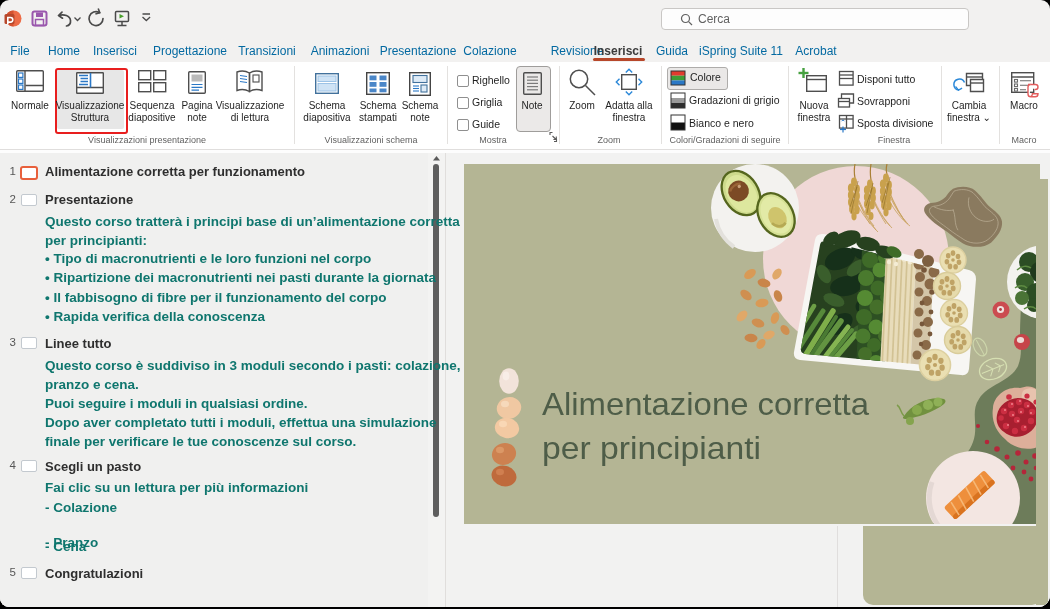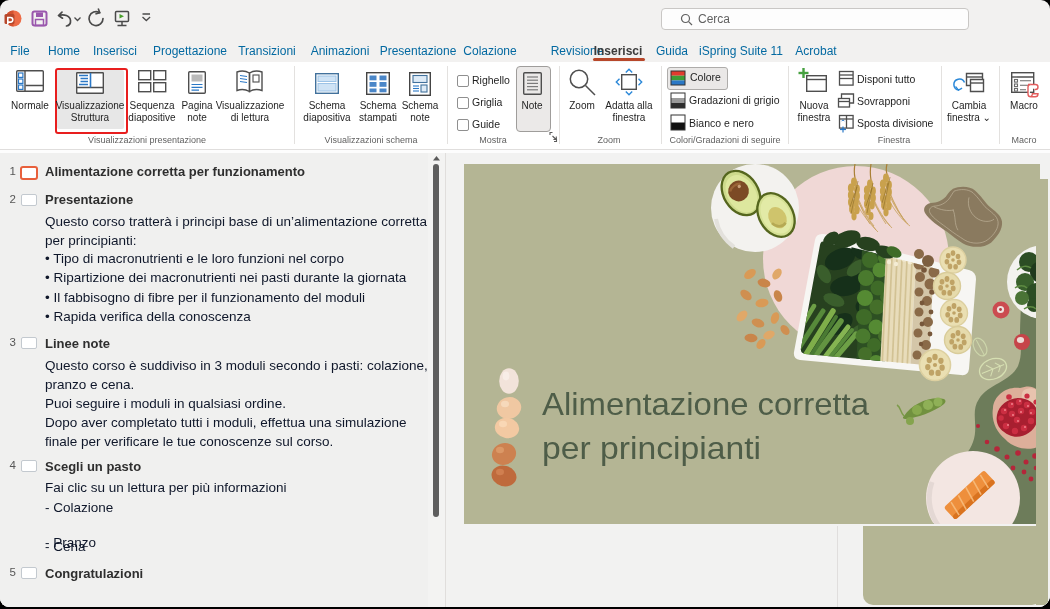--- a/index.html
+++ b/index.html
@@ -24,21 +24,21 @@
   .blabel{font-size:10px;color:#1f1f1f;position:absolute;text-align:center;line-height:12px;z-index:3;}
   .slabel{font-size:10.5px;color:#1f1f1f;position:absolute;white-space:nowrap;z-index:3;}
   .chk{width:10px;height:10px;border:1px solid #8f8f8f;border-radius:2px;background:#fff;position:absolute;}
   
   #content{left:0;top:149px;width:1050px;height:458px;background:#f0f0ef;position:absolute;border-top:1px solid #e0dedd;}
   #slidepane{position:absolute;left:446px;top:0;width:604px;height:458px;background:#f2f2f1;}
   #outline{position:absolute;left:0;top:0;width:445px;height:458px;background:#f0f0ef;border-right:1px solid #e0dedc;}
   .onum{position:absolute;font-size:11.5px;color:#565656;}
   .oicon{position:absolute;width:14px;height:10px;background:#fff;border:1.5px solid #c3c9cf;border-radius:2px;}
   .otitle{position:absolute;font-size:13px;font-weight:bold;color:#2e2e2e;white-space:nowrap;}
-  .obody{position:absolute;font-size:13.5px;color:#0f172a;white-space:nowrap;}
+  .obody{position:absolute;font-size:13.5px;color:#0f766e;white-space:nowrap;font-weight:bold;}
   
   #sthumb{position:absolute;left:433px;top:14px;width:6px;height:353px;background:#5e5e5e;border-radius:3px;}
   
   .green{background:#b4b594;position:absolute;}
 </style>
 </head>
 <body>
 <div id="win">
 
   <div id="qat" class="abs" style="left:0;top:0;width:660px;height:33px;">
@@ -339,25 +339,25 @@
       <span class="onum" style="left:8px;top:15px;width:8px;text-align:right">1</span>
       <div class="oicon" style="left:20px;top:16px;border:2.5px solid #e8603c;border-radius:3px;"></div>
       <div class="otitle" style="left:45px;top:14px">Alimentazione corretta per funzionamento</div>
       <span class="onum" style="left:8px;top:43px;width:8px;text-align:right">2</span>
       <div class="oicon" style="left:21px;top:44px"></div>
       <div class="otitle" style="left:45px;top:42px">Presentazione</div>
       <div class="obody" style="left:45px;top:64px">Questo corso tratterà i principi base di un’alimentazione corretta</div>
       <div class="obody" style="left:45px;top:83px">per principianti:</div>
       <div class="obody" style="left:45px;top:101px">• Tipo di macronutrienti e le loro funzioni nel corpo</div>
       <div class="obody" style="left:45px;top:120px">• Ripartizione dei macronutrienti nei pasti durante la giornata</div>
-      <div class="obody" style="left:45px;top:140px">• Il fabbisogno di fibre per il funzionamento del moduli</div>
+      <div class="obody" style="left:45px;top:140px">• Il fabbisogno di fibre per il funzionamento del corpo</div>
       <div class="obody" style="left:45px;top:159px">• Rapida verifica della conoscenza</div>
       <span class="onum" style="left:8px;top:186px;width:8px;text-align:right">3</span>
       <div class="oicon" style="left:21px;top:187px"></div>
-      <div class="otitle" style="left:45px;top:186px">Linee note</div>
+      <div class="otitle" style="left:45px;top:186px">Linee tutto</div>
       <div class="obody" style="left:45px;top:208px">Questo corso è suddiviso in 3 moduli secondo i pasti: colazione,</div>
       <div class="obody" style="left:45px;top:227px">pranzo e cena.</div>
       <div class="obody" style="left:45px;top:246px">Puoi seguire i moduli in qualsiasi ordine.</div>
       <div class="obody" style="left:45px;top:265px">Dopo aver completato tutti i moduli, effettua una simulazione</div>
       <div class="obody" style="left:45px;top:284px">finale per verificare le tue conoscenze sul corso.</div>
       <span class="onum" style="left:8px;top:309px;width:8px;text-align:right">4</span>
       <div class="oicon" style="left:21px;top:310px"></div>
       <div class="otitle" style="left:45px;top:309px">Scegli un pasto</div>
       <div class="obody" style="left:45px;top:330px">Fai clic su un lettura per più informazioni</div>
       <div class="obody" style="left:45px;top:350px">- Colazione</div>

